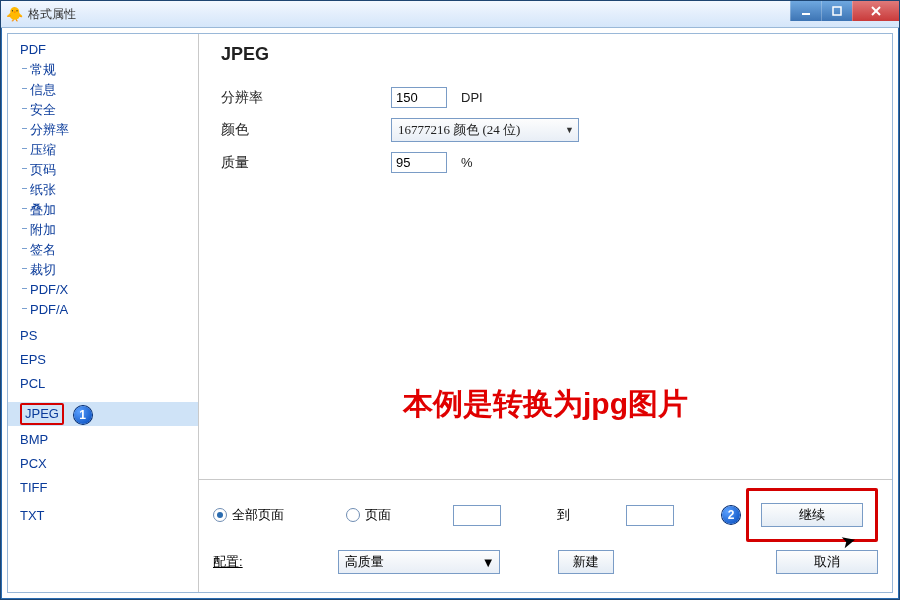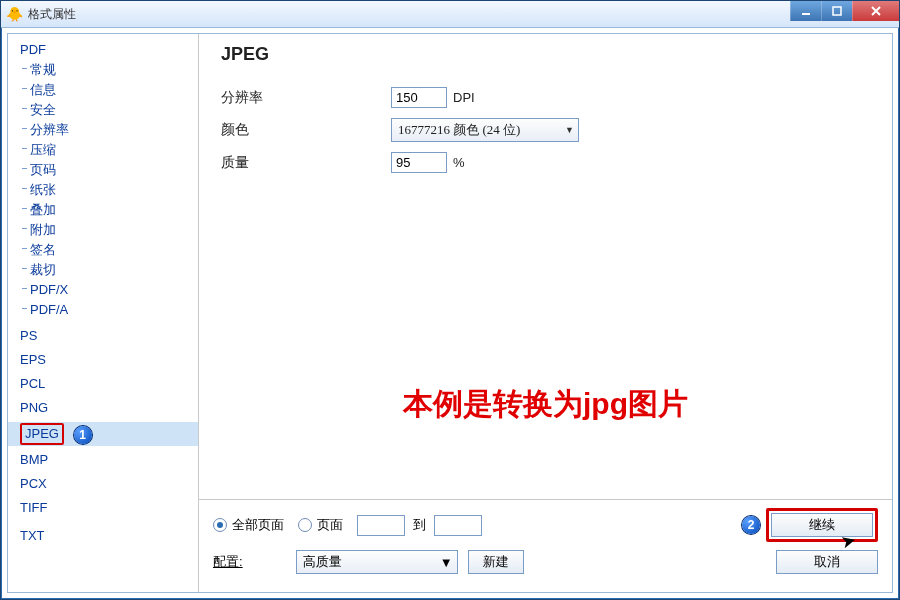--- a/index.html
+++ b/index.html
@@ -130,21 +130,21 @@
   }
   .num-input {
     width: 46px;
     border: 1px solid #7a9cc6;
     padding: 2px 4px;
     font-size: 13px;
     text-align: left;
     background: #fff;
   }
   .unit {
-    margin-left: 6px;
+    margin-left: 14px;
     font-size: 13px;
     color: #222;
   }
   .dropdown {
     width: 176px;
     height: 22px;
     border: 1px solid #7a9cc6;
     background: linear-gradient(to bottom, #fdfdfd, #e8eef6);
     display: flex;
     align-items: center;
@@ -177,20 +177,21 @@
   .bottom-panel {
     position: absolute;
     left: 0; right: 0; bottom: 0;
     border-top: 1px solid #c9c9c9;
     padding: 8px 14px 10px 14px;
   }
   .bp-row {
     display: flex;
     align-items: center;
     margin-bottom: 8px;
+    gap: 48px;
   }
   .radio-wrap {
     display: flex;
     align-items: center;
     margin-right: 14px;
     cursor: pointer;
   }
   .radio-circle {
     width: 12px; height: 12px;
     border: 1px solid #6f8db3;
@@ -209,21 +210,20 @@
     width: 40px;
     border: 1px solid #7a9cc6;
     padding: 2px 3px;
     font-size: 13px;
     background: #fff;
   }
   .to-label {
     margin: 0 8px;
   }
   .config-label {
-    margin-right: 6px;
     text-decoration: underline;
   }
   .config-select {
     width: 150px;
     height: 22px;
     border: 1px solid #7a9cc6;
     background: linear-gradient(to bottom, #fdfdfd, #e8eef6);
     display: flex;
     align-items: center;
     justify-content: space-between;
@@ -240,21 +240,21 @@
     font-size: 13px;
     display: inline-flex;
     align-items: center;
     justify-content: center;
     cursor: pointer;
     margin-left: 10px;
   }
   .btn-wide { width: 100px; padding: 0; }
   .continue-box {
     border: 3px solid #d40000;
-    padding: 2px;
+    padding: 12px;
     border-radius: 2px;
     display: inline-flex;
   }
   .right-group {
     margin-left: auto;
     display: flex;
     align-items: center;
   }
   .badge {
     width: 18px; height: 18px;
@@ -325,21 +325,20 @@
         <div class="side-item child">PDF/X</div>
         <div class="side-item child">PDF/A</div>
 
         <div style="height:6px"></div>
         <div class="side-item">PS</div>
         <div style="height:4px"></div>
         <div class="side-item">EPS</div>
         <div style="height:4px"></div>
         <div class="side-item">PCL</div>
         <div style="height:4px"></div>
-        <div class="side-item">PNG</div>
         <div style="height:4px"></div>
         <div class="side-item selected">
           <span class="jpeg-box">JPEG</span>
           <span class="badge badge1">1</span>
         </div>
         <div style="height:4px"></div>
         <div class="side-item">BMP</div>
         <div style="height:4px"></div>
         <div class="side-item">PCX</div>
         <div style="height:4px"></div>

